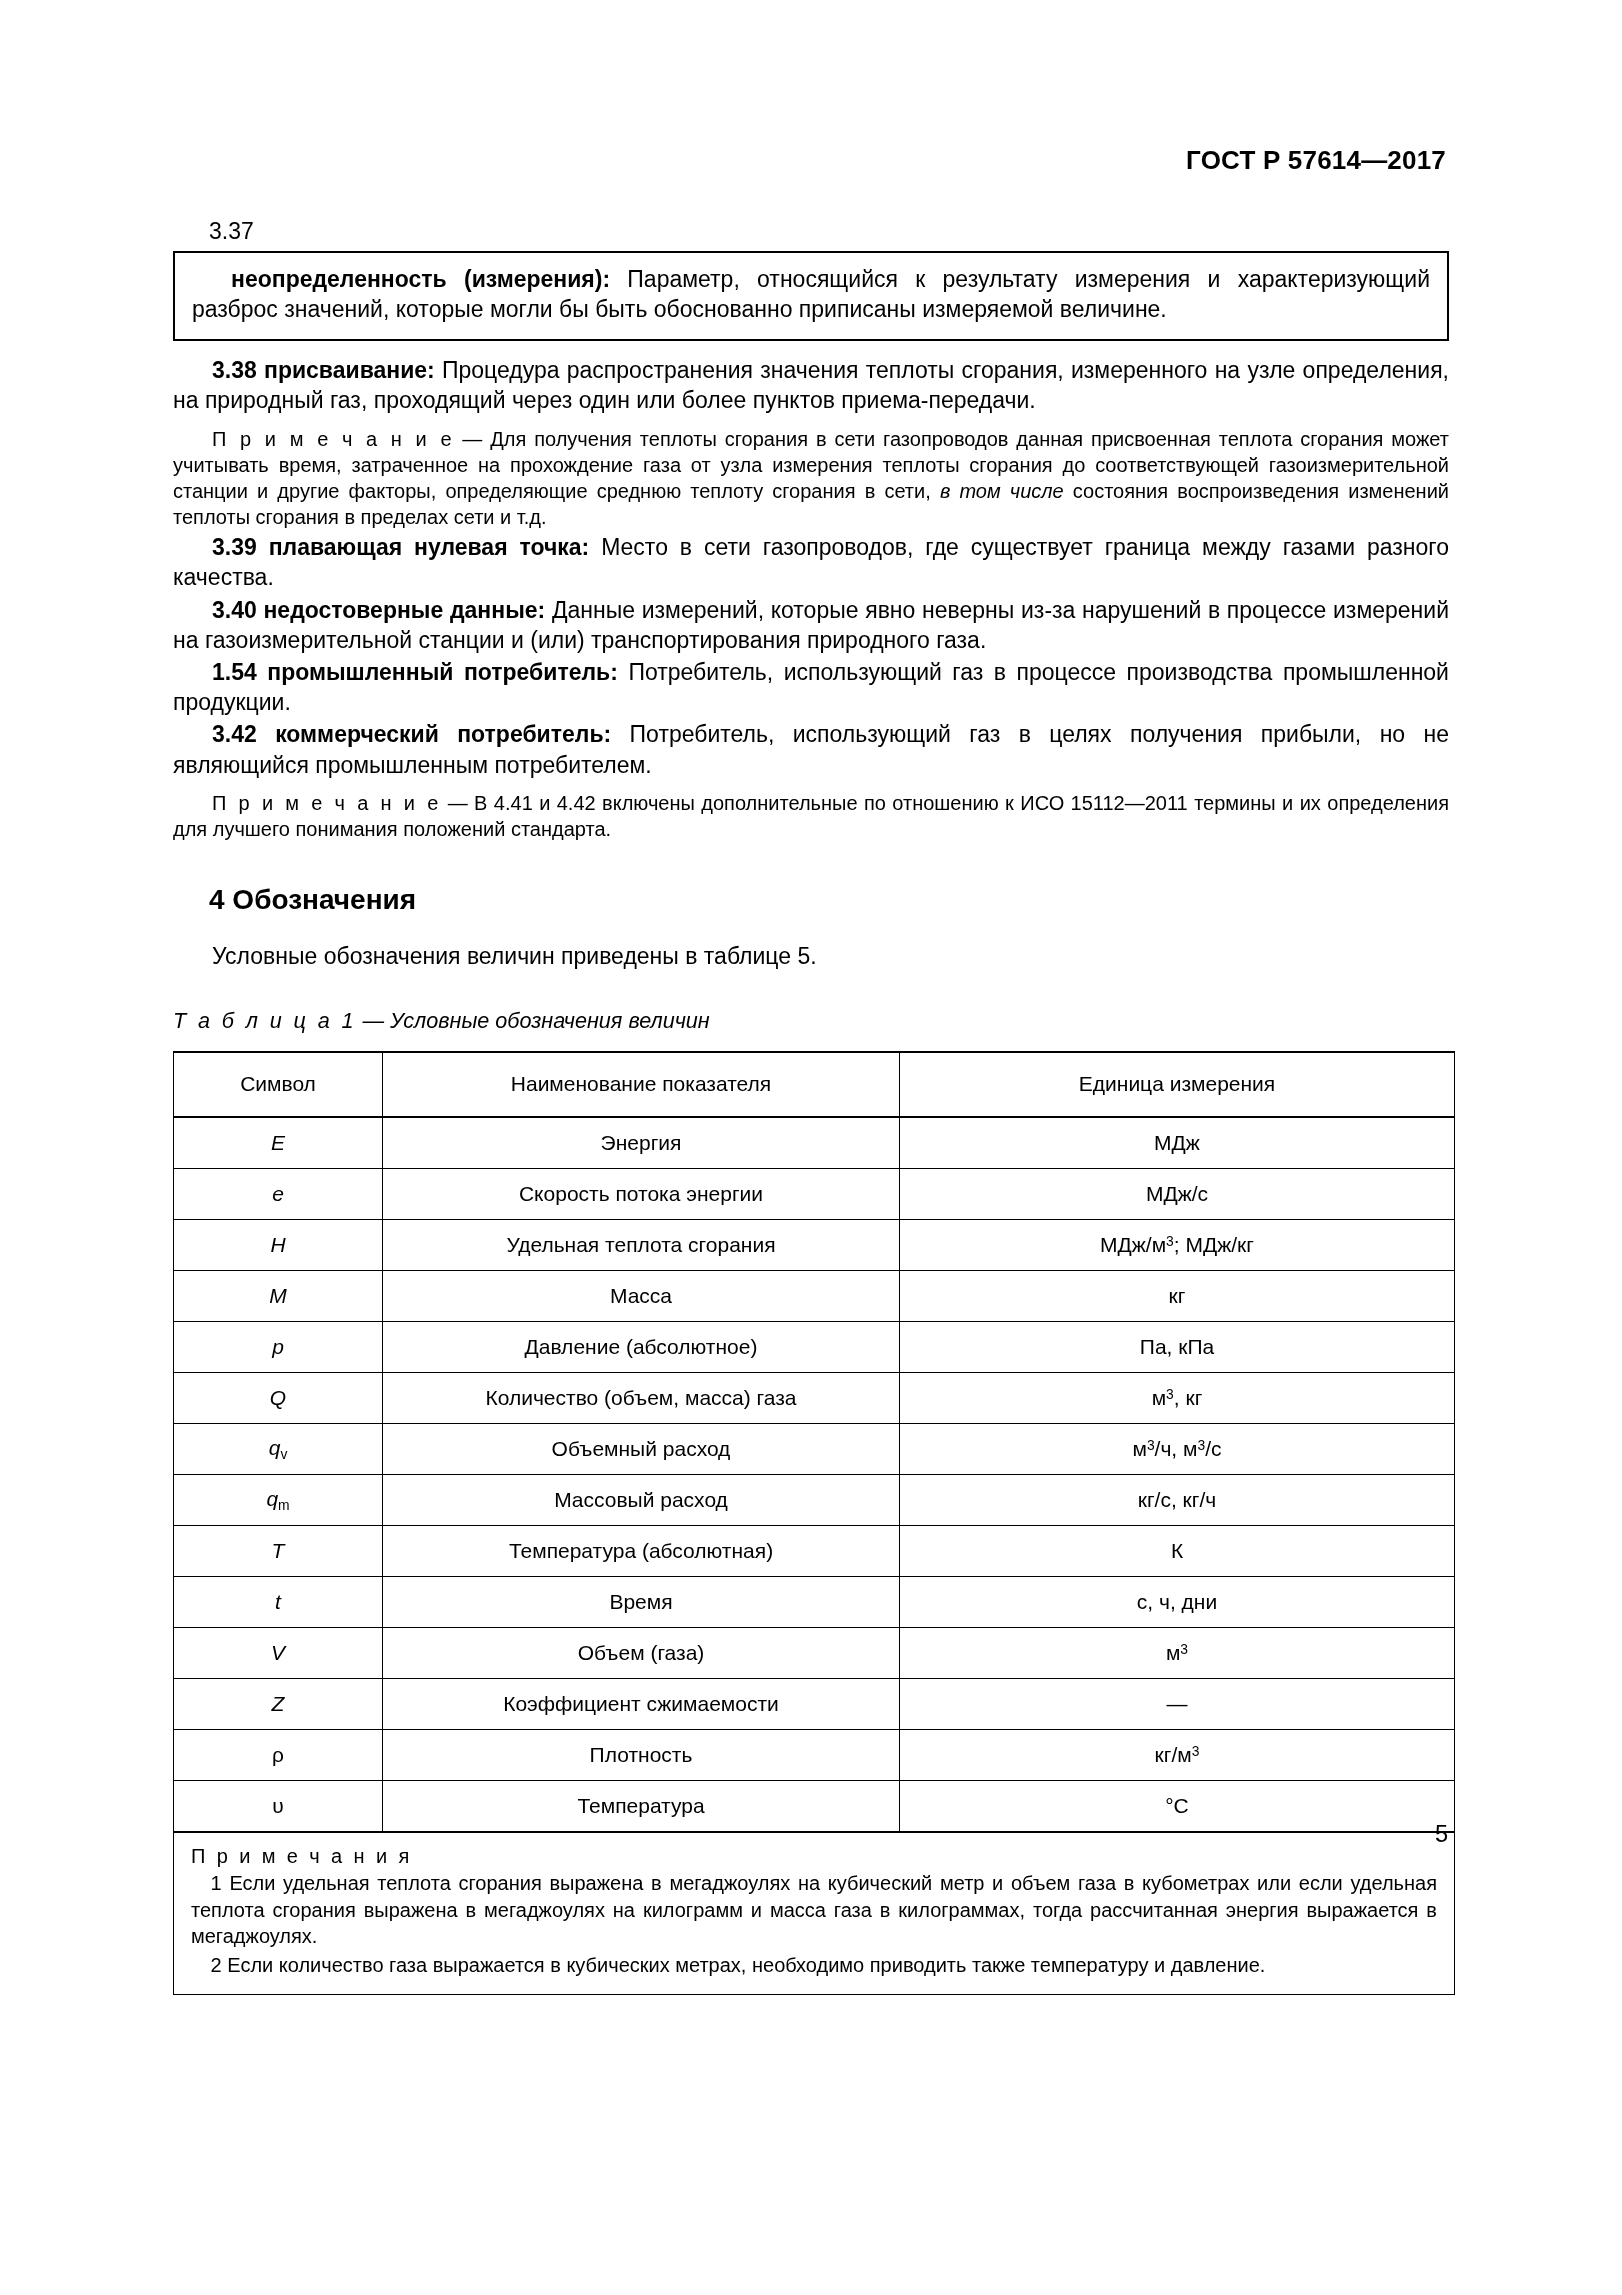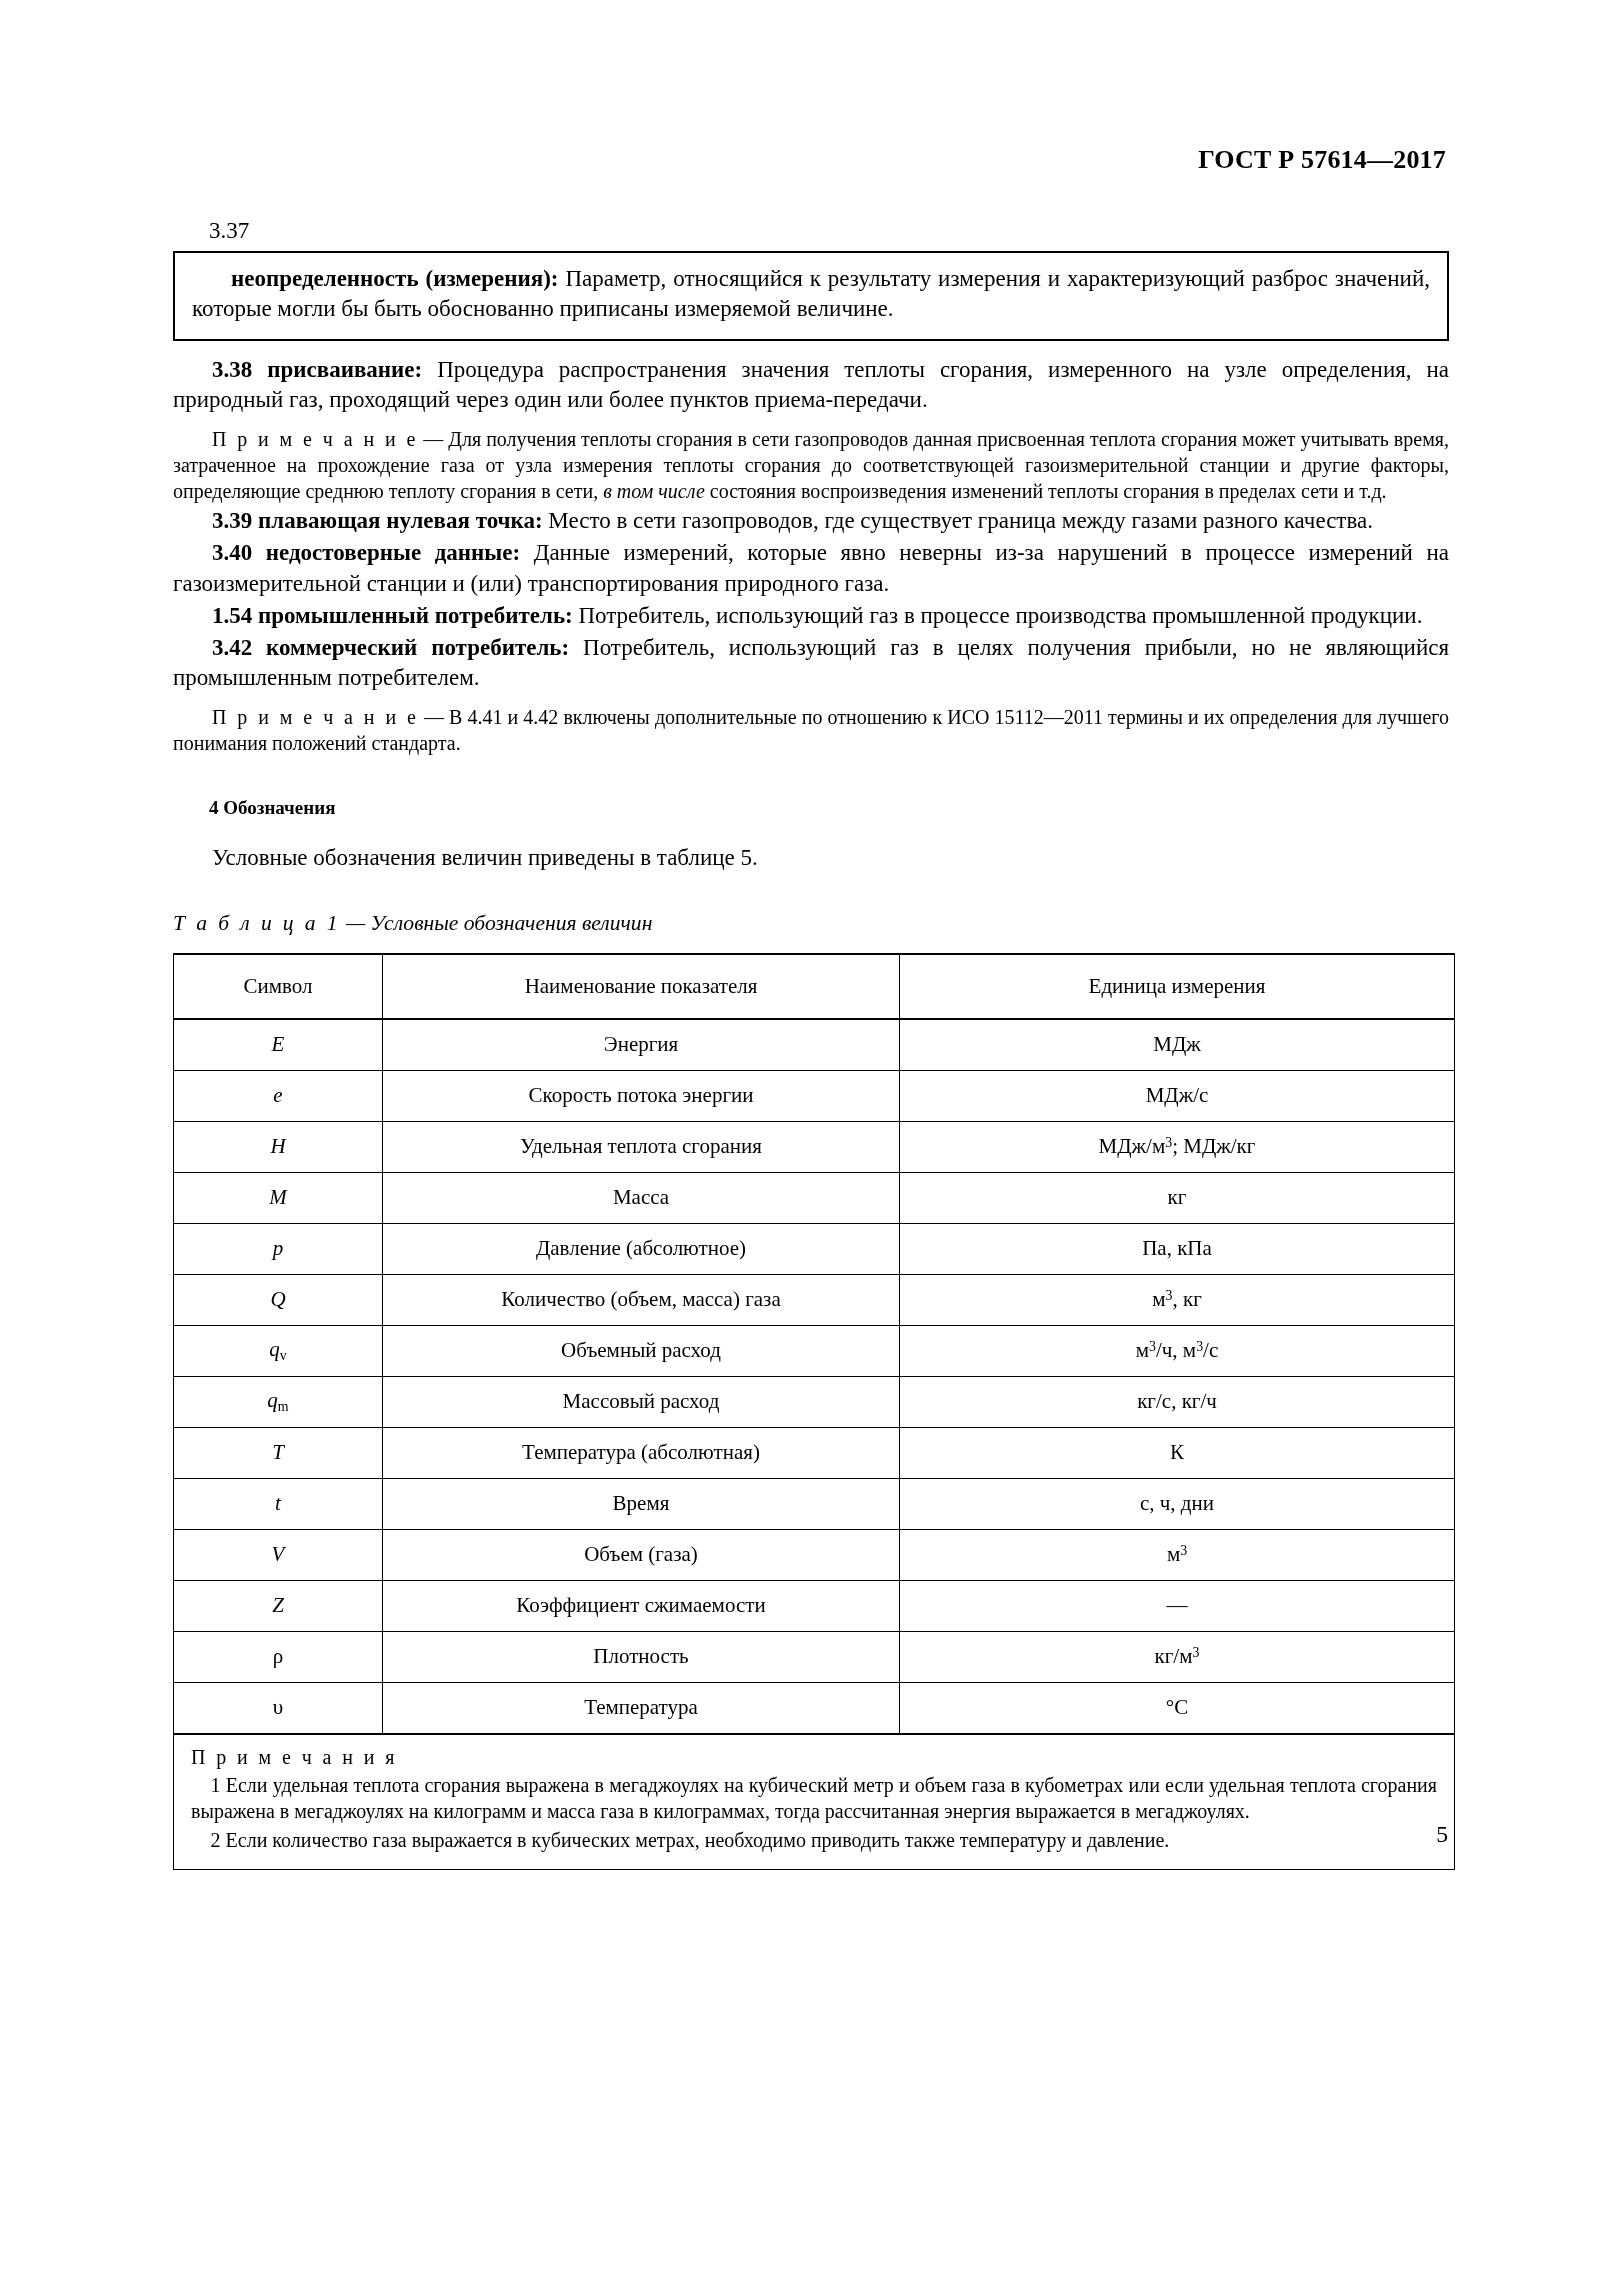--- a/index.html
+++ b/index.html
@@ -5,21 +5,21 @@
   html, body {
     margin: 0;
     padding: 0;
     background: #ffffff;
   }
   .page {
     position: relative;
     width: 1623px;
     height: 2000px;
     background: #ffffff;
-    font-family: Liberation Serif, serif;
+    font-family: Liberation Sans, sans-serif;
     color: #000000;
     box-sizing: border-box;
     overflow: hidden;
   }
 
   
   .doc-header {
     position: absolute;
     top: 145px;
     right: 177px;
@@ -90,21 +90,21 @@
   }
   .note-label {
     letter-spacing: 2.9px;
   }
   .ital {
     font-style: italic;
   }
 
   
   h2.sec {
-    font-size: 19px;
+    font-size: 28px;
     font-weight: bold;
     margin: 41px 0 0 0;
     padding-left: 36px;
     line-height: 1.2;
   }
   h3.subsec {
     font-size: 24px;
     font-weight: bold;
     margin: 29px 0 0 0;
     padding-left: 36px;

